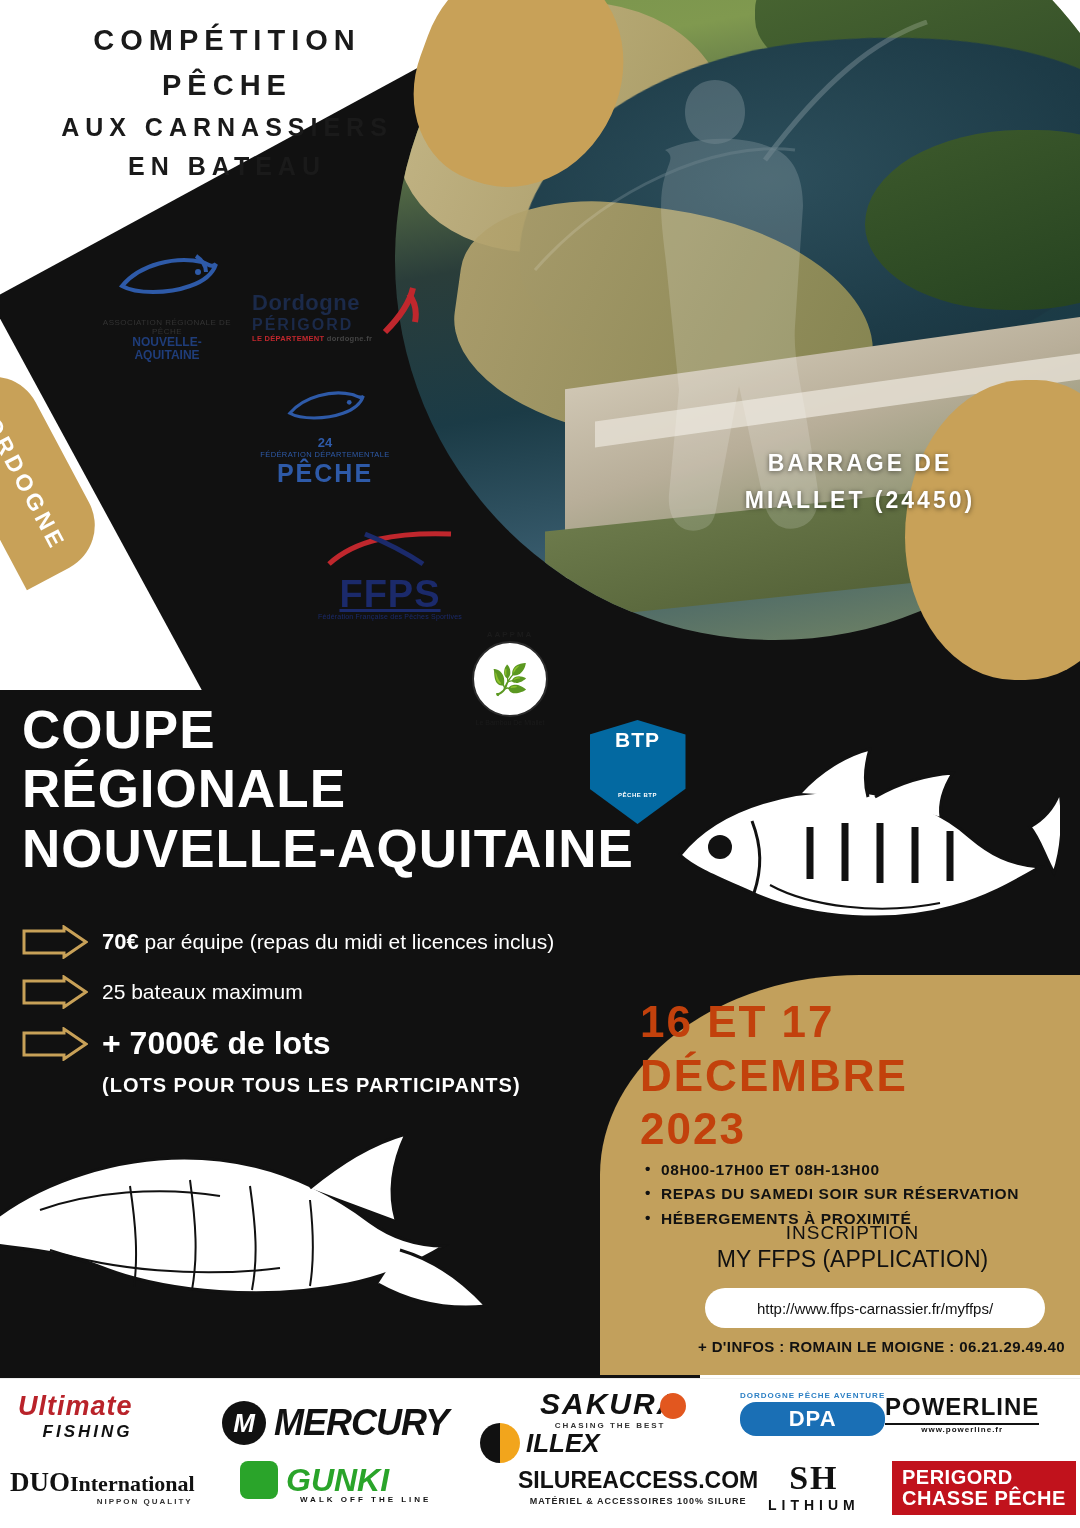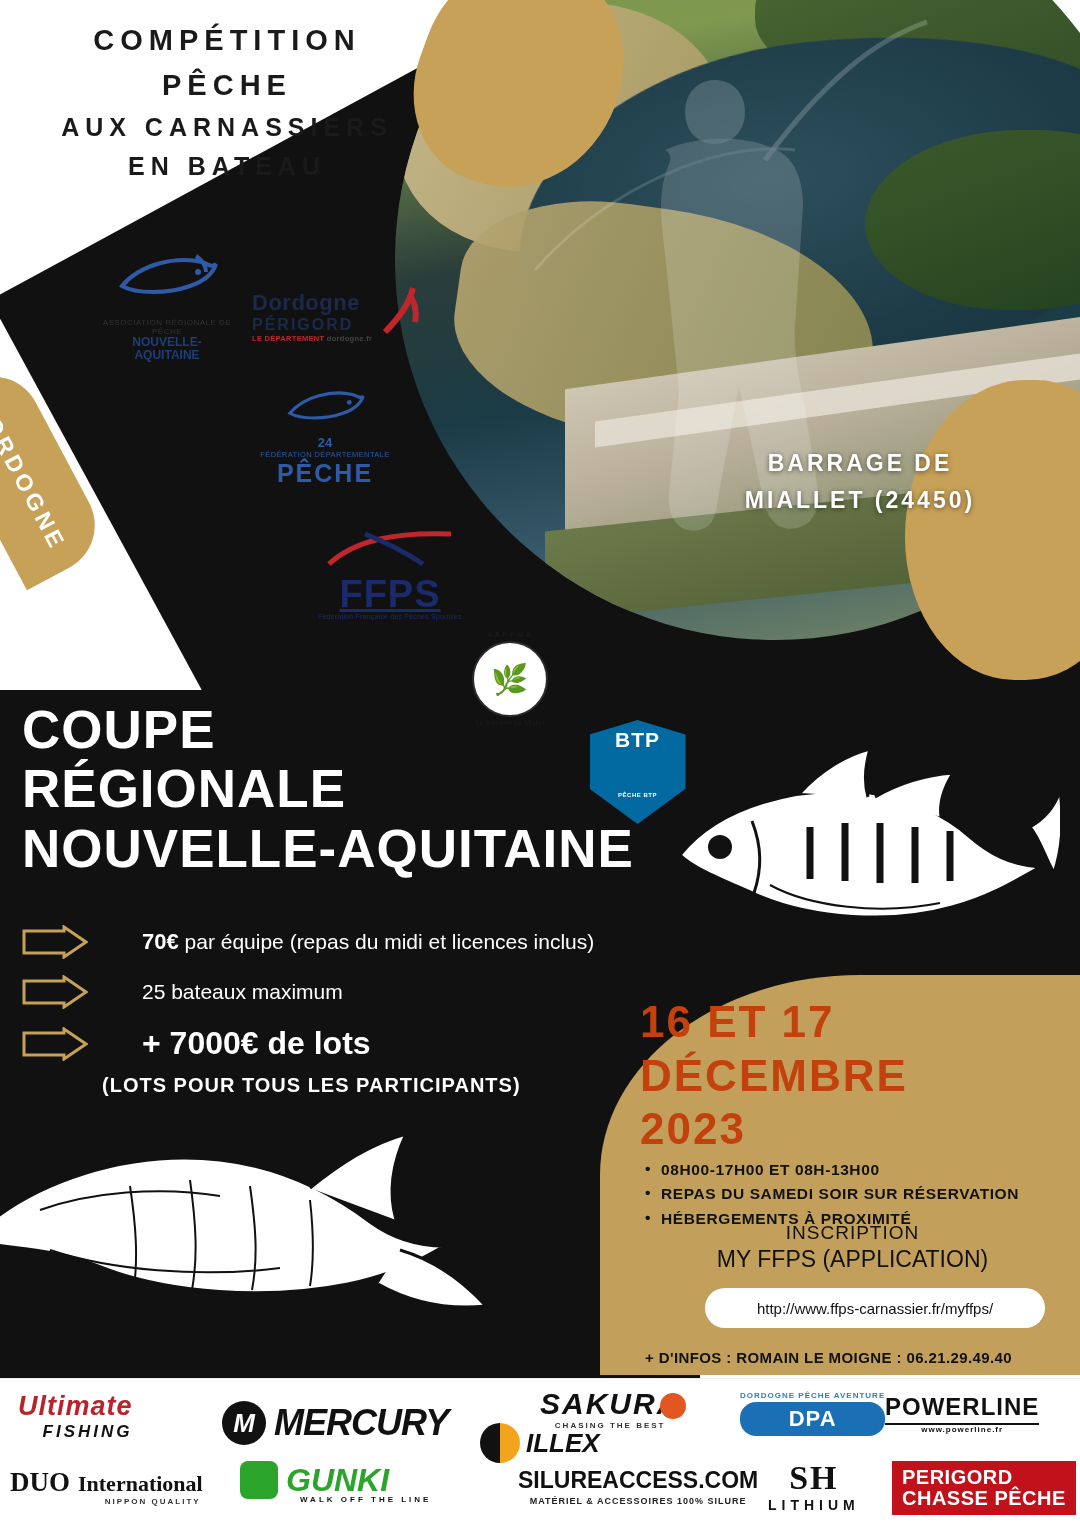--- a/index.html
+++ b/index.html
@@ -210,21 +210,21 @@
 
   
   .maintitle {
     position: absolute; left: 22px; top: 700px; width: 640px;
     color:#ffffff; font-weight:bold;
     font-size: 53px; line-height: 1.12; letter-spacing: 1px;
   }
 
   
   .infolist { position:absolute; left:22px; top:925px; width:660px; color:#fff; }
-  .inforow { display:flex; align-items:center; margin-bottom:16px;gap:40px; }
+  .inforow { display:flex; align-items:center; margin-bottom:16px; }
   .arrow { width:66px; height:34px; flex:none; margin-right:14px; position:relative;}
   .arrow svg { display:block; }
   .inforow .txt { font-size:21px; }
   .inforow .txt b { font-size:22px; }
   .inforow.big .txt { font-size:32px; font-weight:bold; }
   .lots-sub {
     margin-left:80px; margin-top:-4px;
     font-size:20px; font-weight:bold; letter-spacing:1px; color:#fff;
   }
 
@@ -244,22 +244,22 @@
     position:absolute; left:645px; top:1222px; width:415px; text-align:center; color:#111;
   }
   .inscription .l1{ font-size:19px; letter-spacing:1px; }
   .inscription .l2{ font-size:23px; font-weight:normal; margin-top:2px;}
   .urlpill {
     position:absolute; left:705px; top:1288px; width:340px; height:40px;
     background:#fff; border-radius:22px; display:flex; align-items:center; justify-content:center;
     font-size:15px; color:#111;
   }
   .moreinfo {
-    position:absolute; left:645px; top:1338px; width:420px; text-align:left;
-    font-size:15px; font-weight:bold; color:#111; letter-spacing:.4px;margin-top:11px;
+    position:absolute; left:645px; top:1338px; width:420px; text-align:right;
+    font-size:15px; font-weight:bold; color:#111; letter-spacing:.4px;
   }
 
   
   .perch { position:absolute; left:660px; top:735px; width:400px; height:220px; }
   .bigfish { position:absolute; left:-20px; top:1090px; width:520px; height:290px; }
 
   
   .sponsors {
     position:absolute; left:0; bottom:0; width:1080px; height:150px; background:#fff;
     border-top:1px solid #eee;
@@ -288,21 +288,21 @@
 
   .sp-dpa { left:740px; top:12px; text-align:center;}
   .sp-dpa .cap{font-size:8px;color:#2b7fc4;letter-spacing:1px;}
   .sp-dpa .pill{margin-top:2px;background:#1a6fb5;color:#fff;border-radius:16px;
     padding:4px 18px;font-size:22px;letter-spacing:1px;}
 
   .sp-powerline { left:885px; top:14px; text-align:center;}
   .sp-powerline .t{font-size:24px;letter-spacing:1px;}
   .sp-powerline .u{border-top:2px solid #111;margin-top:2px;font-size:8px;letter-spacing:1px;}
 
-  .sp-duo { left:10px; top:88px; display:flex; align-items:baseline; gap:8px;}
+  .sp-duo { left:10px; top:88px; display:flex; align-items:baseline; }
   .sp-duo .d{font-size:27px;font-family:"Liberation Serif",serif;}
   .sp-duo .i{font-size:22px;font-family:"Liberation Serif",serif;}
   .sp-duo .n{position:absolute;right:2px;top:30px;font-size:8px;letter-spacing:2px;color:#333;}
 
   .sp-gunki { left:240px; top:82px; display:flex; align-items:center; gap:8px;}
   .sp-gunki .skull{width:38px;height:38px;border-radius:8px;background:#2aa42a;}
   .sp-gunki .g{font-size:32px;color:#2aa42a;font-style:italic;}
   .sp-gunki .w{position:absolute;left:60px;top:34px;font-size:8px;letter-spacing:3px;color:#111;}
 
   .sp-silure { left:518px; top:88px; text-align:center;}

